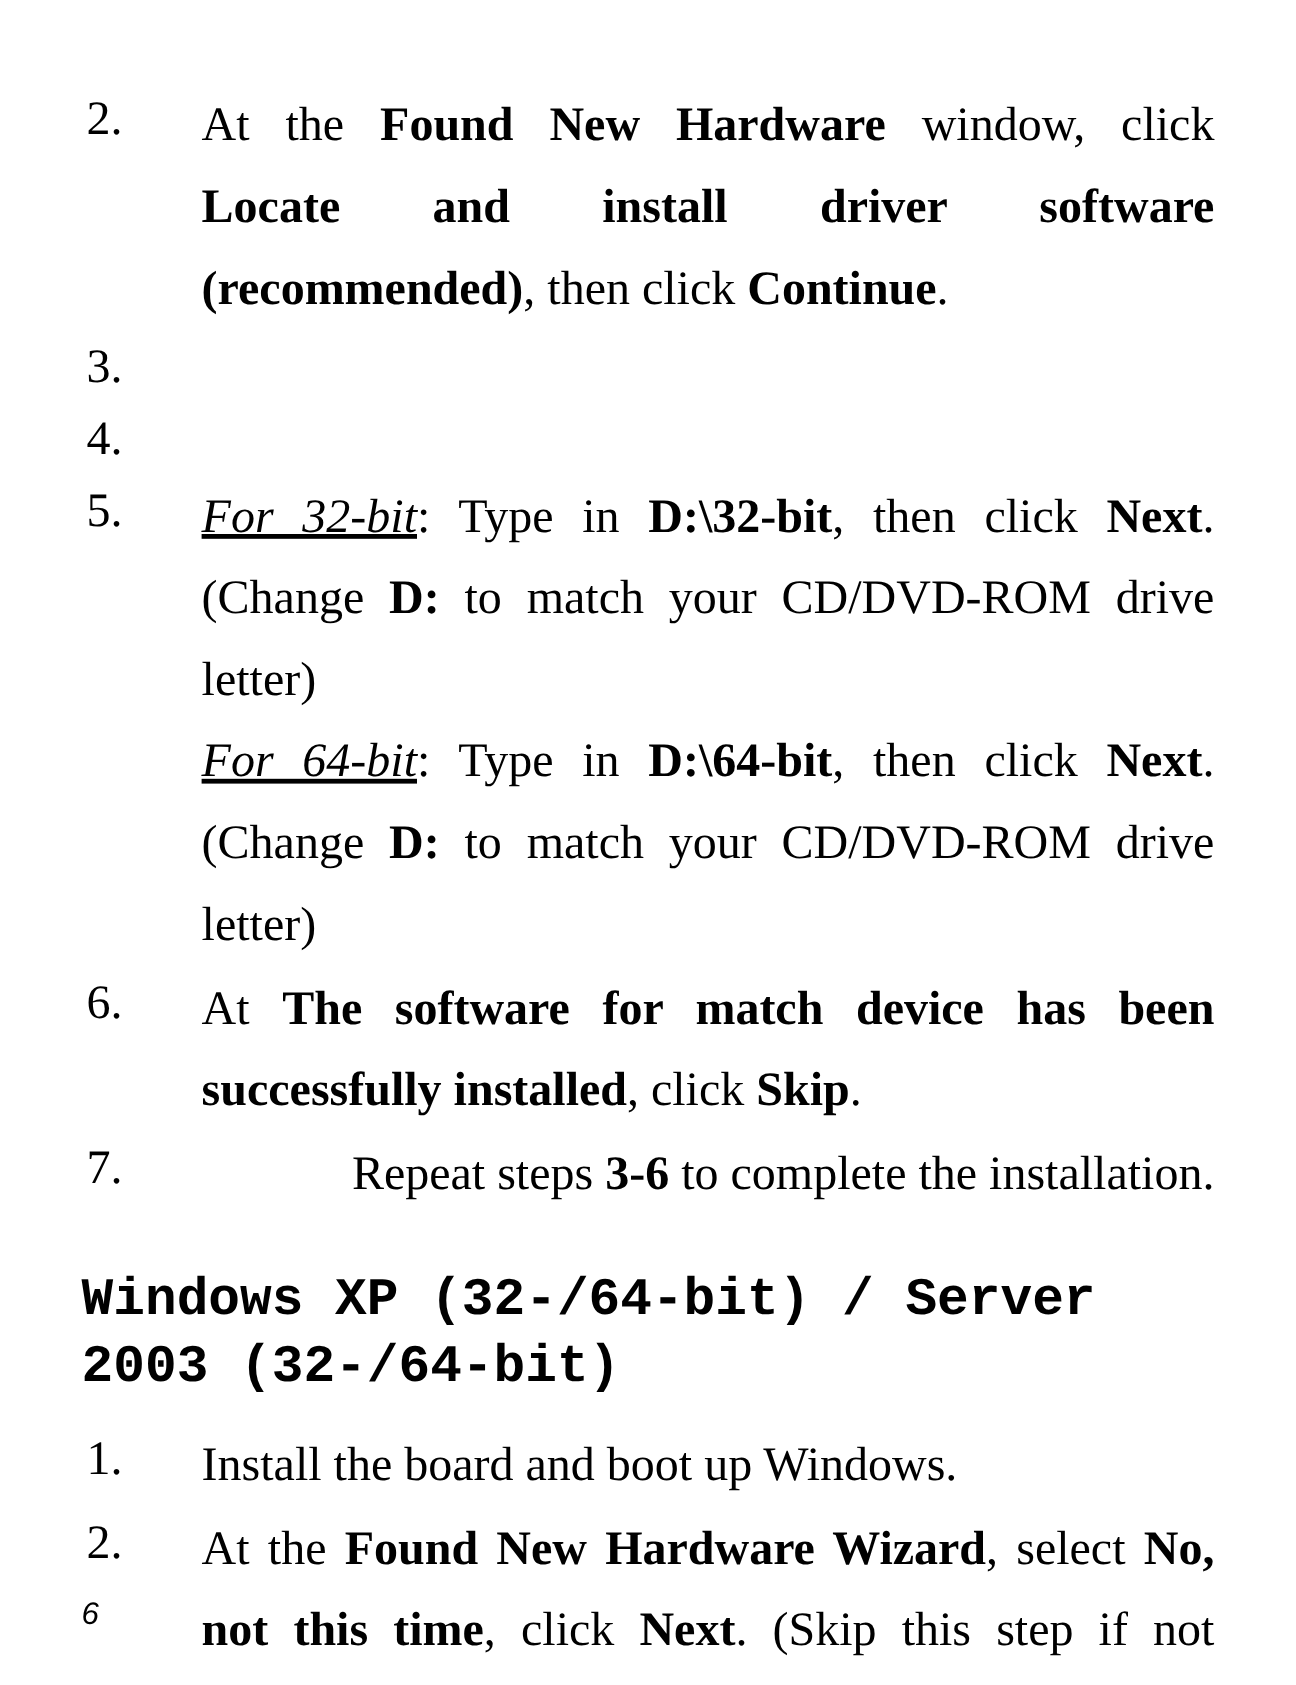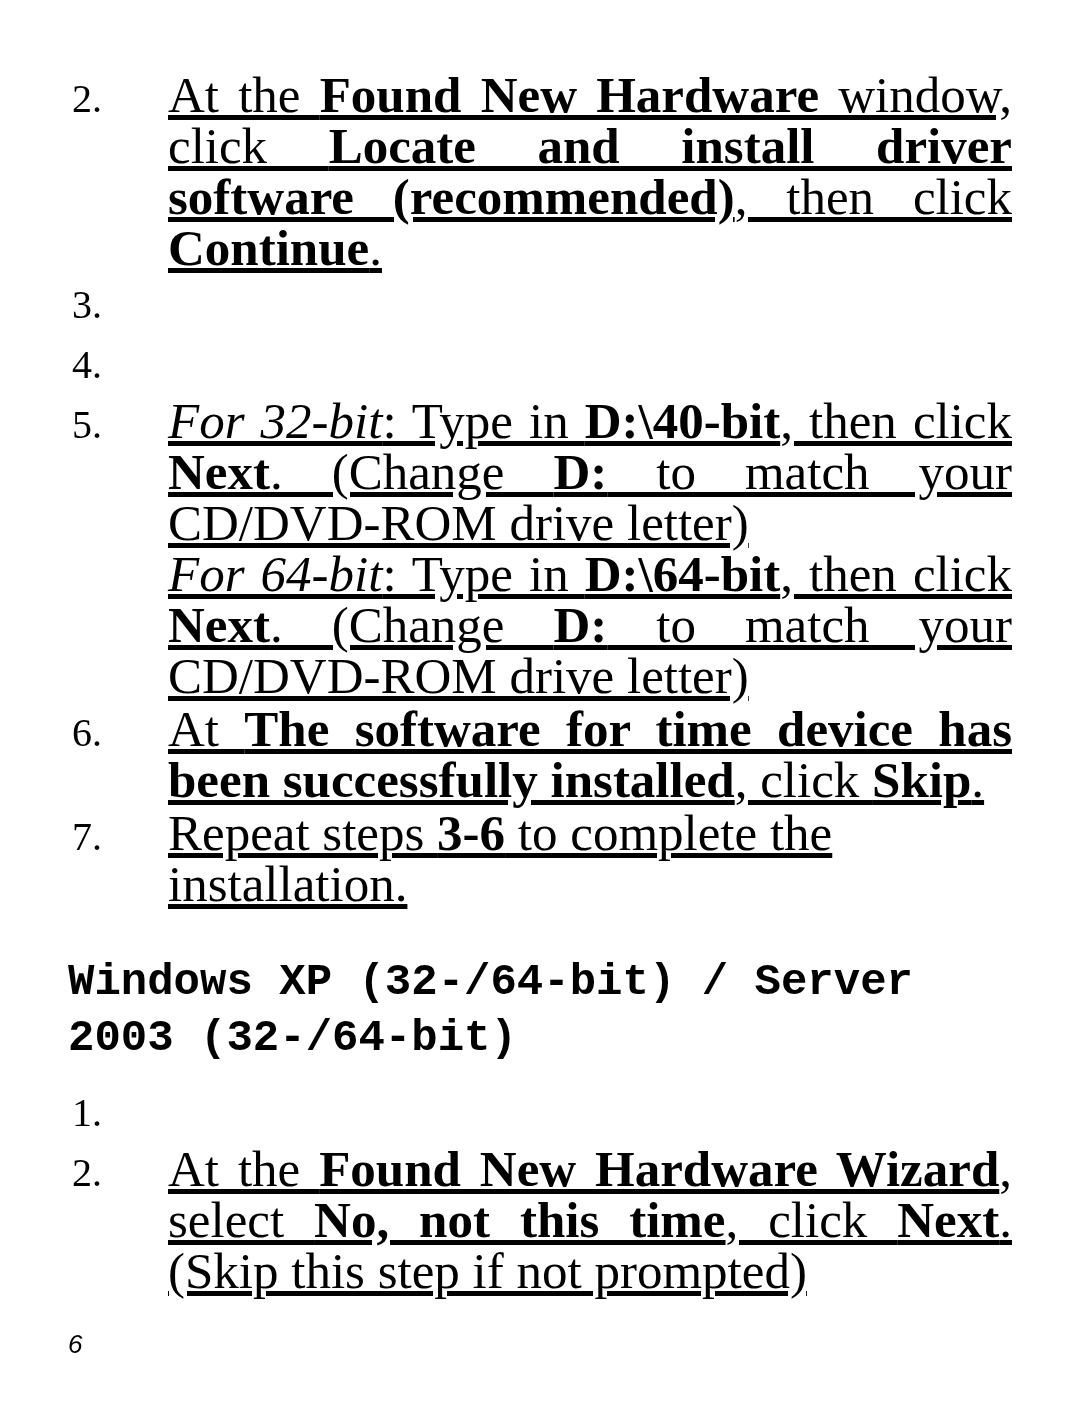--- a/index.html
+++ b/index.html
@@ -29,26 +29,25 @@
   }
   .num {
     font-size: 40px;
     line-height: 58px;
     width: 96px;
     flex: 0 0 96px;
     text-align: left;
     padding-left: 4px;
   }
   .body {
-    font-size: 51px;
-    line-height: 51px;
+    font-size: 40px;
+    line-height: 68px;
     text-align: justify;
     text-justify: inter-word;
     flex: 1 1 auto;
-    text-decoration: underline;
   }
   .b { font-weight: 700; }
   .iu { font-style: italic; text-decoration: underline; }
   h2.section {
     font-family: Liberation Mono, monospace;
     font-weight: 700;
     font-size: 44px;
     line-height: 56px;
     margin: 44px 0 18px 0;
   }
@@ -79,47 +78,50 @@
       <div class="num">3.</div>
     </div>
 
     <div class="item">
       <div class="num">4.</div>
     </div>
 
     <div class="item">
       <div class="num">5.</div>
       <div class="body">
-        <span class="iu">For 32-bit</span><span>: Type in </span><span class="b">D:\40-bit</span><span>, then click </span><span class="b">Next</span><span>. (Change </span><span class="b">D:</span><span> to match your CD/DVD-ROM drive letter)</span><br>
+        <span class="iu">For 32-bit</span><span>: Type in </span><span class="b">D:\32-bit</span><span>, then click </span><span class="b">Next</span><span>. (Change </span><span class="b">D:</span><span> to match your CD/DVD-ROM drive letter)</span><br>
         <span class="iu">For 64-bit</span><span>: Type in </span><span class="b">D:\64-bit</span><span>, then click </span><span class="b">Next</span><span>. (Change </span><span class="b">D:</span><span> to match your CD/DVD-ROM drive letter)</span>
       </div>
     </div>
 
     <div class="item">
       <div class="num">6.</div>
       <div class="body">
-        <span>At </span><span class="b">The software for time device has been successfully installed</span><span>, click </span><span class="b">Skip</span><span>.</span>
+        <span>At </span><span class="b">The software for match device has been successfully installed</span><span>, click </span><span class="b">Skip</span><span>.</span>
       </div>
     </div>
 
     <div class="item">
       <div class="num">7.</div>
-      <div class="body" style="text-align:left;">
+      <div class="body" style="text-align:right;">
         <span>Repeat steps </span><span class="b">3-6</span><span> to complete the installation.</span>
       </div>
     </div>
 
   </div>
 
   <h2 class="section">Windows XP (32-/64-bit) / Server 2003 (32-/64-bit)</h2>
 
   <div class="list">
 
     <div class="item">
       <div class="num">1.</div>
+      <div class="body" style="text-align:left;">
+        <span>Install the board and boot up Windows.</span>
+      </div>
     </div>
 
     <div class="item">
       <div class="num">2.</div>
       <div class="body">
         <span>At the </span><span class="b">Found New Hardware Wizard</span><span>, select </span><span class="b">No, not this time</span><span>, click </span><span class="b">Next</span><span>.  (Skip this step if not prompted)</span>
       </div>
     </div>
 
   </div>

